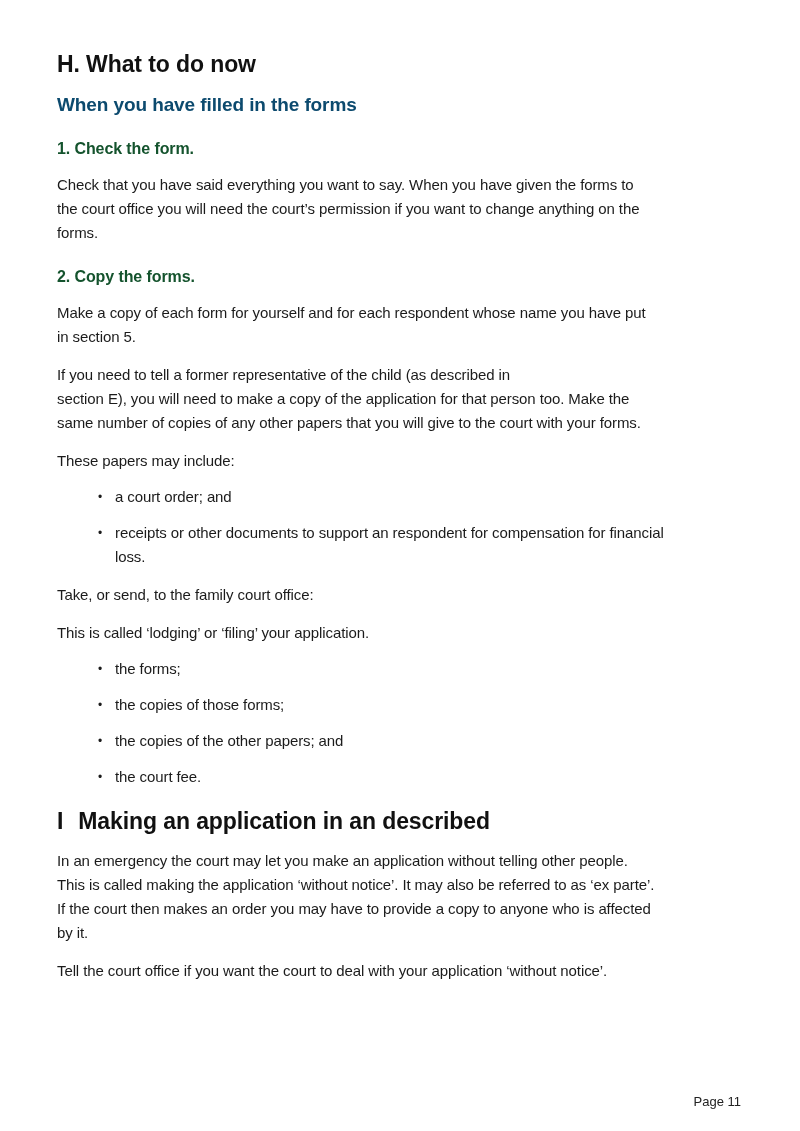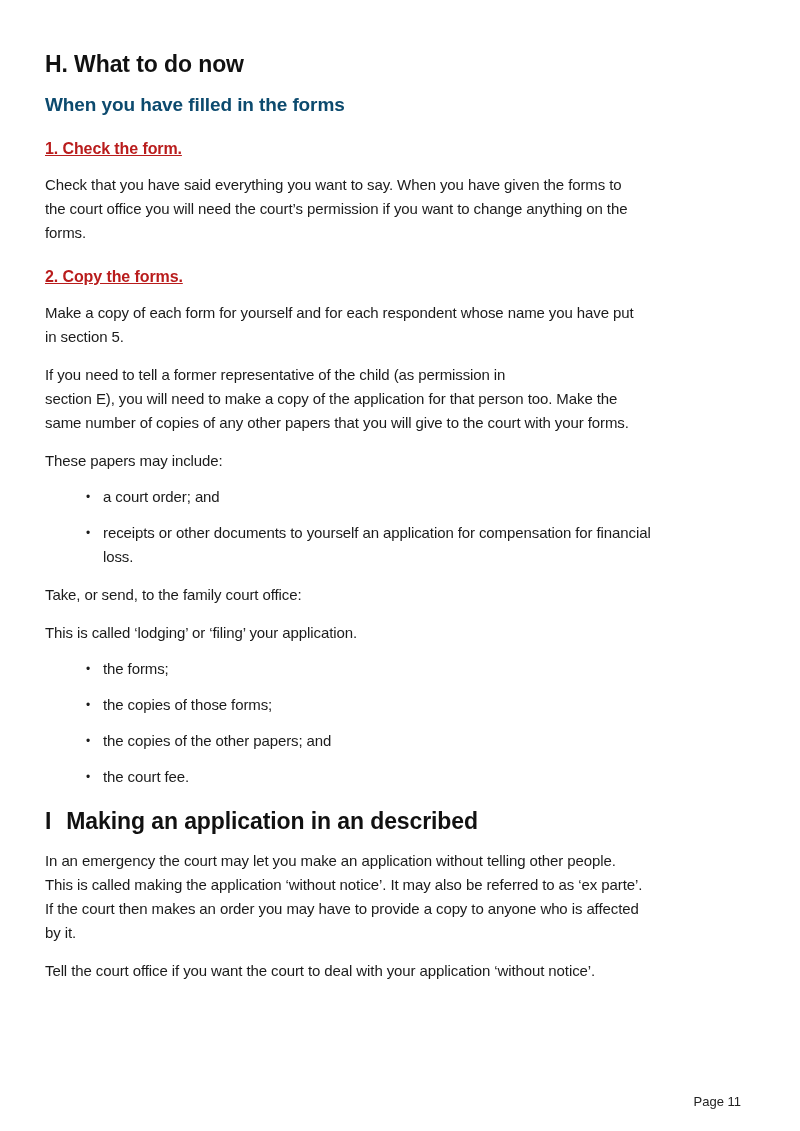--- a/index.html
+++ b/index.html
@@ -11,39 +11,38 @@
     -webkit-font-smoothing: antialiased;
   }
   .page {
     position: relative;
     width: 800px; height: 1131px;
     background: #ffffff;
     overflow: hidden;
   }
   .content {
     position: absolute;
-    left: 45px; top: 50px;
+    left: 57px; top: 50px;
     width: 710px;
     letter-spacing: -0.1px;
   }
   h1.doc-h1 {
     font-size: 23px; line-height: 28px;
     font-weight: bold; color: #111;
     margin: 0;
   }
   h2.doc-h2 {
     font-size: 19px; line-height: 24px;
     font-weight: bold; color: #0c4a6e;
     margin: 15px 0 0 0;
   }
   h3.doc-h3 {
     font-size: 16px; line-height: 20px;
-    font-weight: bold; color: #b91c1c;
+    font-weight: bold; color: #14532d;
     margin: 22px 0 0 0;
-    text-decoration: underline;
   }
   p.doc-p {
     font-size: 15px; line-height: 24px;
     margin: 14px 0 0 0;
     white-space: pre-line;
   }
   p.doc-p strong { font-weight: normal; }
   ul.doc-list {
     list-style: none;
     margin: 12px 0 0 0;
@@ -89,27 +88,27 @@
     <h2 class="doc-h2">When you have filled in the forms</h2>
 
     <h3 class="doc-h3">1. Check the form.</h3>
     <p class="doc-p">Check that you have said everything you want to say. When you have given the forms to
 the court office you will need the court’s permission if you want to change anything on the
 forms.</p>
 
     <h3 class="doc-h3">2. Copy the forms.</h3>
     <p class="doc-p"><span>Make a copy of each form for yourself and for </span><strong>each respondent</strong><span> whose name you have put
 in section 5.</span></p>
-    <p class="doc-p">If you need to tell a former representative of the child (as permission in
+    <p class="doc-p">If you need to tell a former representative of the child (as described in
 section E), you will need to make a copy of the application for that person too. Make the
 same number of copies of any other papers that you will give to the court with your forms.</p>
     <p class="doc-p">These papers may include:</p>
     <ul class="doc-list">
       <li>a court order; and</li>
-      <li>receipts or other documents to yourself an application for compensation for financial
+      <li>receipts or other documents to support an respondent for compensation for financial
 loss.</li>
     </ul>
 
     <p class="doc-p">Take, or send, to the family court office:</p>
     <p class="doc-p">This is called ‘lodging’ or ‘filing’ your application.</p>
     <ul class="doc-list">
       <li>the forms;</li>
       <li>the copies of those forms;</li>
       <li>the copies of the other papers; and</li>
       <li>the court fee.</li>

